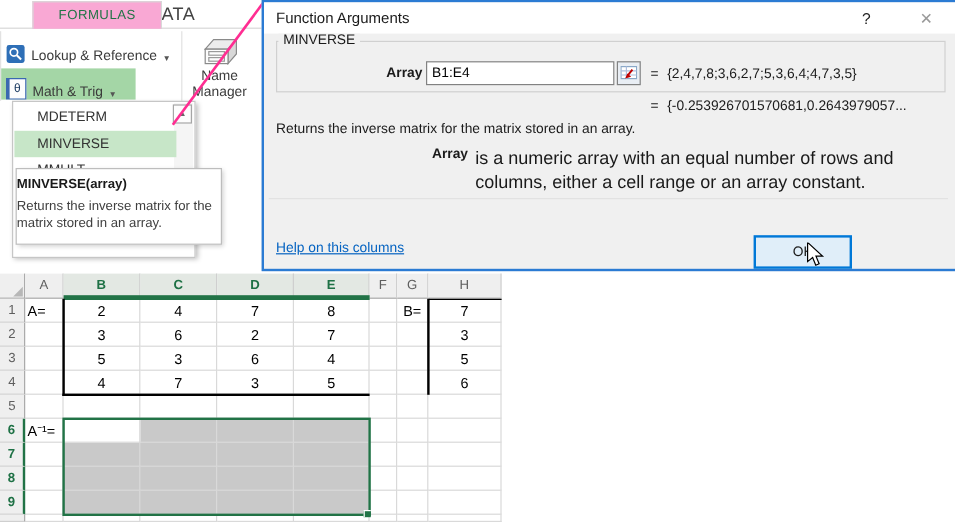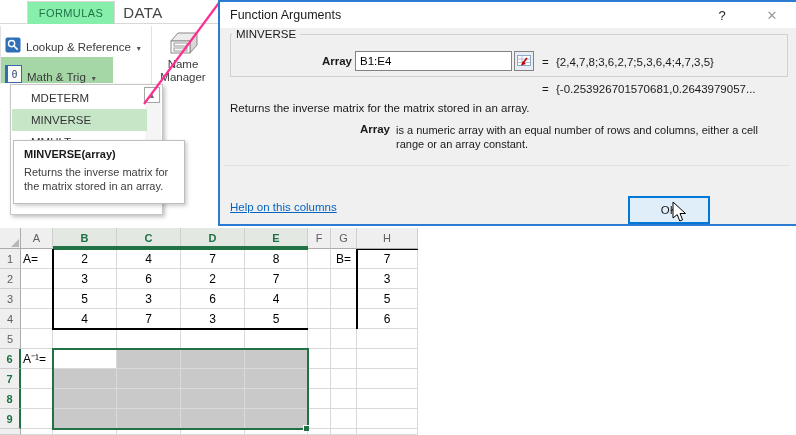--- a/index.html
+++ b/index.html
@@ -2,21 +2,21 @@
 <html><head>
 <meta charset="utf-8">
 <style>
   html,body{margin:0;padding:0;background:#fff;}
   .stage{position:relative;width:796px;height:435px;background:#fff;overflow:hidden;
          font-family:"Liberation Sans",sans-serif;-webkit-font-smoothing:antialiased;}
   .abs{position:absolute;box-sizing:border-box;}
 
   
   .tabline{left:0;top:23px;width:218px;height:1px;background:#d8d8d8;}
-  .tab-active{left:27px;top:1px;width:88px;height:23px;background:#86efac;border:1px solid #d8d8d8;border-bottom:none;
+  .tab-active{left:27px;top:1px;width:108px;height:23px;background:#f9a8d4;border:1px solid #d8d8d8;border-bottom:none;
               color:#217346;font-size:11px;letter-spacing:.4px;display:flex;align-items:center;justify-content:center;z-index:2;}
   .tab-plain{left:114px;top:1px;width:58px;height:22px;color:#444;font-size:15px;letter-spacing:.4px;
              display:flex;align-items:center;justify-content:center;}
   .grp-divider{left:151px;top:26px;width:1px;height:74px;background:#e2e2e2;}
   .grp-divider0{left:0;top:26px;width:1px;height:58px;background:#e2e2e2;}
   .rb-btn{height:25px;display:flex;align-items:flex-end;gap:5px;font-size:11.5px;color:#3b3b3b;padding:0 4px;}
   .rb-lookup{left:1px;top:28px;width:210px;}
   .rb-math{left:1px;top:57px;width:112px;height:26px;background:#a4d6a6;}
   .drop-arrow{font-size:8px;color:#555;margin-left:1px;}
   .ico-lookup{width:16px;height:16px;flex:0 0 16px;}
@@ -31,21 +31,21 @@
         box-shadow:2px 2px 4px rgba(0,0,0,.25);z-index:30;}
   .menu-item{position:absolute;left:1px;width:135px;height:22px;display:flex;align-items:center;
              padding-left:19px;font-size:11.5px;color:#333;box-sizing:border-box;}
   .menu-item.hl{background:#c7e6c8;}
   .menu-scroll{position:absolute;right:1px;top:1px;width:16px;height:112px;background:#f5f5f5;}
   .menu-up{position:absolute;right:2px;top:2px;width:14px;height:14px;background:#fdfdfd;border:1px solid #a6a6a6;
            display:flex;align-items:center;justify-content:center;font-size:7px;color:#666;}
 
   
   .tip{left:13px;top:140px;width:172px;min-height:64px;background:#fff;border:1px solid #bdbdbd;
-       box-shadow:2px 2px 4px rgba(0,0,0,.2);z-index:35;padding:7px 10px;font-size:11px;}
+       box-shadow:2px 2px 4px rgba(0,0,0,.2);z-index:35;padding:7px 0;font-size:11px;}
   .tip-title{font-weight:bold;color:#1a1a1a;margin-bottom:6px;}
   .tip-body{color:#404040;line-height:1.25;}
 
   
   .annot{left:0;top:0;width:240px;height:120px;z-index:40;pointer-events:none;}
 
   
   .dlg{left:218px;top:0;width:676px;height:226px;background:#f0f0f0;border:2px solid #2b7bd3;z-index:50;}
   .dlg-titlebar{position:absolute;left:0;top:0;right:0;height:26px;background:#fff;}
   .dlg-title{position:absolute;left:10px;top:6px;font-size:12.5px;color:#1a1a1a;}
@@ -59,21 +59,21 @@
   .arg-input{position:absolute;left:135px;top:49px;width:157px;height:20px;border:1px solid #828282;background:#fff;
              font-family:"Liberation Sans",sans-serif;font-size:11.5px;padding:0 4px;box-sizing:border-box;}
   .collapse-btn{position:absolute;left:294px;top:49px;width:20px;height:20px;border:1px solid #828282;background:#e9eef4;
                 display:flex;align-items:center;justify-content:center;padding:0;}
   .eq1{position:absolute;left:322px;top:54px;font-size:11.5px;color:#1a1a1a;}
   .res1{position:absolute;left:336px;top:54px;font-size:11.5px;color:#1a1a1a;}
   .eq2{position:absolute;left:322px;top:81px;font-size:11.5px;color:#1a1a1a;}
   .res2{position:absolute;left:336px;top:81px;font-size:11.5px;color:#1a1a1a;}
   .dlg-desc{position:absolute;left:10px;top:100px;font-size:11.5px;color:#1a1a1a;}
   .arg-name2{position:absolute;left:112px;top:121px;width:58px;text-align:right;font-weight:bold;font-size:11.5px;color:#1a1a1a;}
-  .arg-help{position:absolute;left:176px;top:121px;width:384px;font-size:11px;color:#1a1a1a;line-height:1.3;}
+  .arg-help{position:absolute;left:176px;top:121px;width:384px;font-size:15px;color:#1a1a1a;line-height:1.3;}
   .dlg-sep{position:absolute;left:4px;top:163px;width:566px;height:1px;background:#e2e2e2;}
   .fres{position:absolute;left:10px;top:172px;font-size:11.5px;color:#1a1a1a;}
   .fres-val{margin-left:10px;}
   .help-link{position:absolute;left:10px;top:199px;font-size:11.5px;color:#0563c1;text-decoration:underline;}
   .btn{position:absolute;top:194px;height:24px;display:flex;align-items:center;justify-content:center;font-size:11.5px;color:#1a1a1a;}
   .btn-ok{left:408px;width:78px;background:#e0eef9;border:2px solid #0078d7;}
   .btn-cancel{left:508px;width:66px;background:#e1e1e1;border:1px solid #adadad;}
   .cursor{position:absolute;left:452px;top:200px;z-index:60;}
 
   

